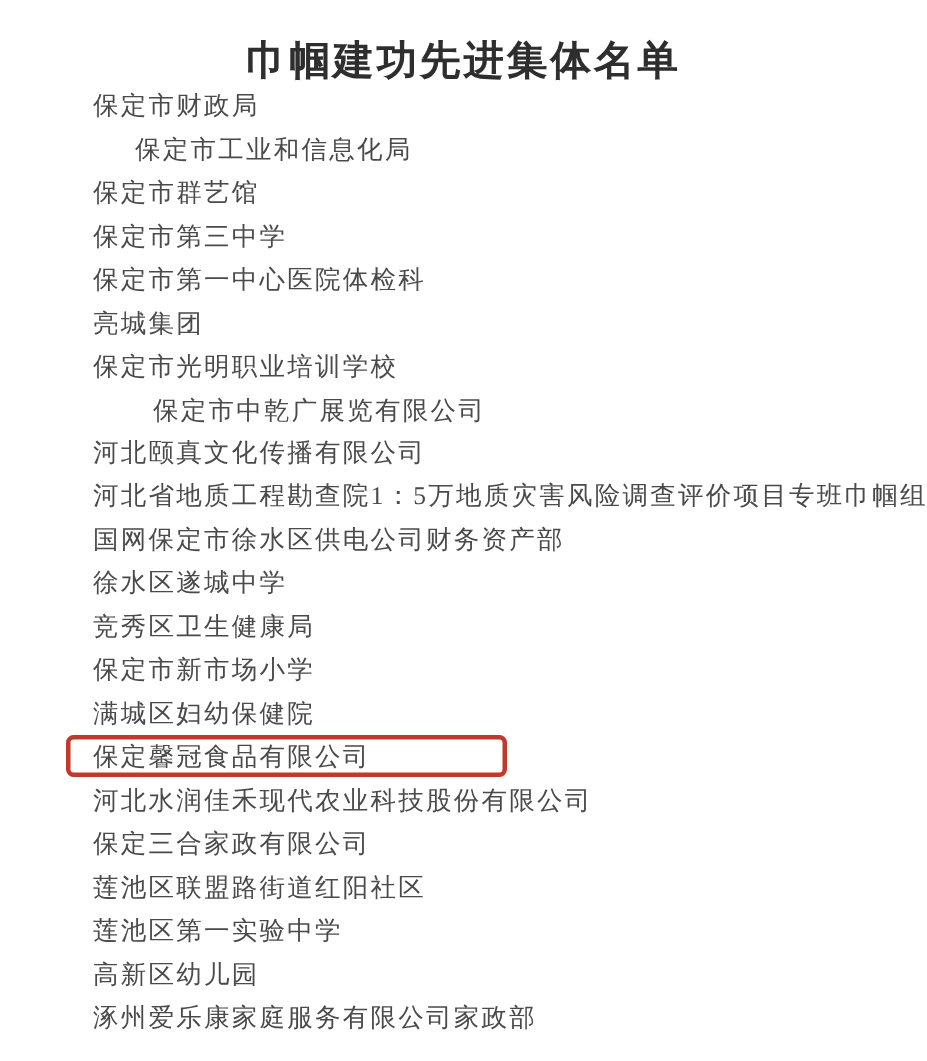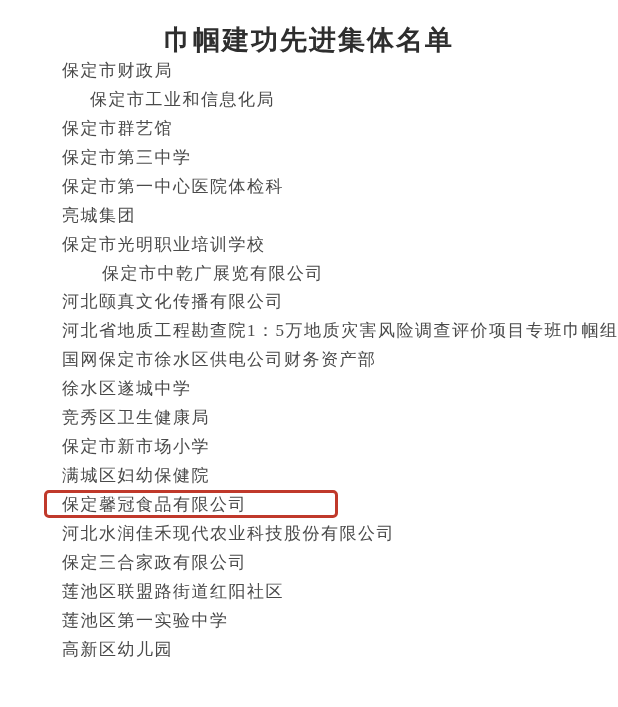--- a/index.html
+++ b/index.html
@@ -122,14 +122,17 @@
       </div>
       <div class="row" style="color: rgb(74, 74, 74);">
         <span>莲池区联盟路街道红阳社区</span>
       </div>
       <div class="row" style="color: rgb(74, 74, 74);">
         <span>莲池区第一实验中学</span>
       </div>
       <div class="row" style="color: rgb(74, 74, 74);">
         <span>高新区幼儿园</span>
       </div>
+      <div class="row" style="color: rgb(74, 74, 74);">
+        <span>涿州爱乐康家庭服务有限公司家政部</span>
+      </div>
     </div>
 </div>
 
 </body></html>

